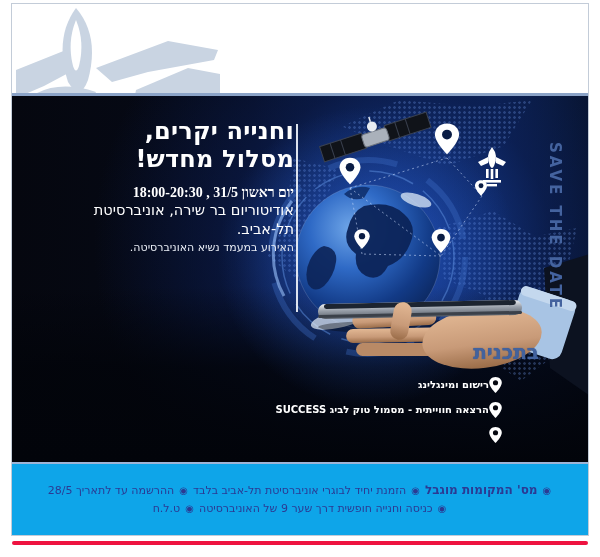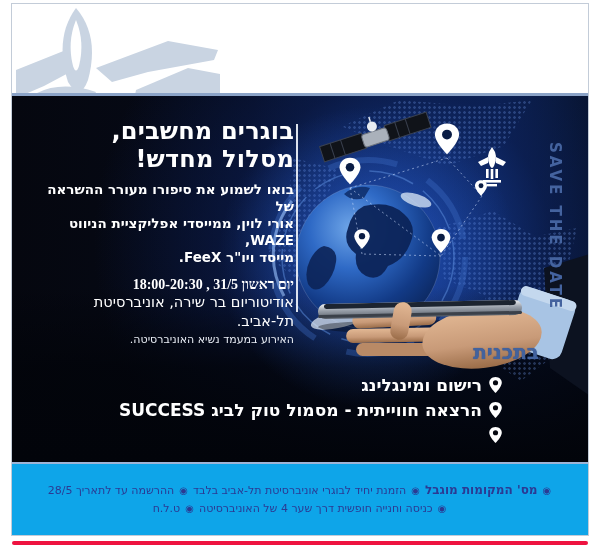--- a/index.html
+++ b/index.html
@@ -25,21 +25,21 @@
   .title{font-size:24px;font-weight:bold;line-height:1.16;letter-spacing:.2px;}
   .intro{margin-top:7px;font-size:13.5px;font-weight:600;line-height:1.26;}
   .when{margin-top:11px;font-size:14px;font-weight:bold;line-height:1.2;font-family:Liberation Serif, serif;}
   .venue{font-size:14.5px;font-weight:normal;line-height:1.25;}
   .note{margin-top:3px;font-size:11px;font-weight:400;color:#e8ecf4;}
   .std{position:absolute;left:534px;top:46px;writing-mode:vertical-rl;font-size:15px;font-weight:600;
        letter-spacing:3px;color:#44639f;white-space:nowrap;}
   .prog-head{position:absolute;right:49px;top:244px;font-size:20px;font-weight:bold;color:#42629e;
        text-shadow:0 0 1px #2a4a85;}
   .prog-list{position:absolute;right:86px;top:281px;list-style:none;margin:0;padding:0;direction:rtl;}
-  .prog-list li{display:flex;align-items:center;gap:7px;margin-bottom:9px;color:#fff;font-size:17px;font-weight:bold;line-height:14px;}
+  .prog-list li{display:flex;align-items:center;margin-bottom:9px;color:#fff;font-size:10px;font-weight:bold;line-height:14px;}
   .pin-ic{flex:0 0 auto;}
   
   .footer{height:71px;border-top:2px solid #9db4d6;display:flex;flex-direction:column;align-items:center;justify-content:center;gap:5px;background:#0ea5e9;}
   .fline{direction:rtl;text-align:center;color:#2b3a93;font-size:11px;line-height:13px;}
   .fline .seg{margin:0 2px;}
   .fline .bullet{margin:0 3px;font-size:10px;}
   .fline .bold{font-weight:bold;font-size:12px;}
   .redline{position:absolute;left:12px;top:541px;width:576px;height:4px;background:#ee1340;border-radius:2px;}
 </style>
 </head>
@@ -186,27 +186,22 @@
         </g>
 
         <rect x="380" y="206" width="18" height="38" rx="9" fill="url(#skin)" transform="rotate(10 389 225)"></rect>
       </g>
     </svg>
 
     <div class="vline"></div>
 
     <div class="text-col">
       <div class="title">
-        <div>בוגרים מחשבים,</div>
+        <div>וחנייה יקרים,</div>
         <div>מסלול מחדש!</div>
-      </div>
-      <div class="intro">
-        <div>בואו לשמוע את סיפורו מעורר ההשראה של</div>
-        <div>אורי לוין, ממייסדי אפליקציית הניווט WAZE,</div>
-        <div>מייסד ויו"ר FeeX.</div>
       </div>
       <div class="when">יום ראשון 31/5 , 18:00-20:30</div>
       <div class="venue">אודיטוריום בר שירה, אוניברסיטת תל-אביב.</div>
       <div class="note">האירוע במעמד נשיא האוניברסיטה.</div>
     </div>
 
     <div class="std">SAVE THE DATE</div>
 
     <div class="prog-head">בתכנית</div>
     <ul class="prog-list">
@@ -231,18 +226,18 @@
           </svg>
       </li>
     </ul>
   </div>
 
   <div class="footer">
     <div class="fline">
       <span class="bullet">◉</span><span class="seg bold">מס' המקומות מוגבל</span><span class="bullet">◉</span><span class="seg">הזמנת יחיד לבוגרי אוניברסיטת תל-אביב בלבד</span><span class="bullet">◉</span><span class="seg">ההרשמה עד לתאריך 28/5</span>
     </div>
     <div class="fline">
-      <span class="bullet">◉</span><span class="seg">כניסה וחנייה חופשית דרך שער 4 של האוניברסיטה</span><span class="bullet">◉</span><span class="seg">ט.ל.ח</span>
+      <span class="bullet">◉</span><span class="seg">כניסה וחנייה חופשית דרך שער 9 של האוניברסיטה</span><span class="bullet">◉</span><span class="seg">ט.ל.ח</span>
     </div>
   </div>
 </div>
 
 <div class="redline"></div>
 
 </body></html>

